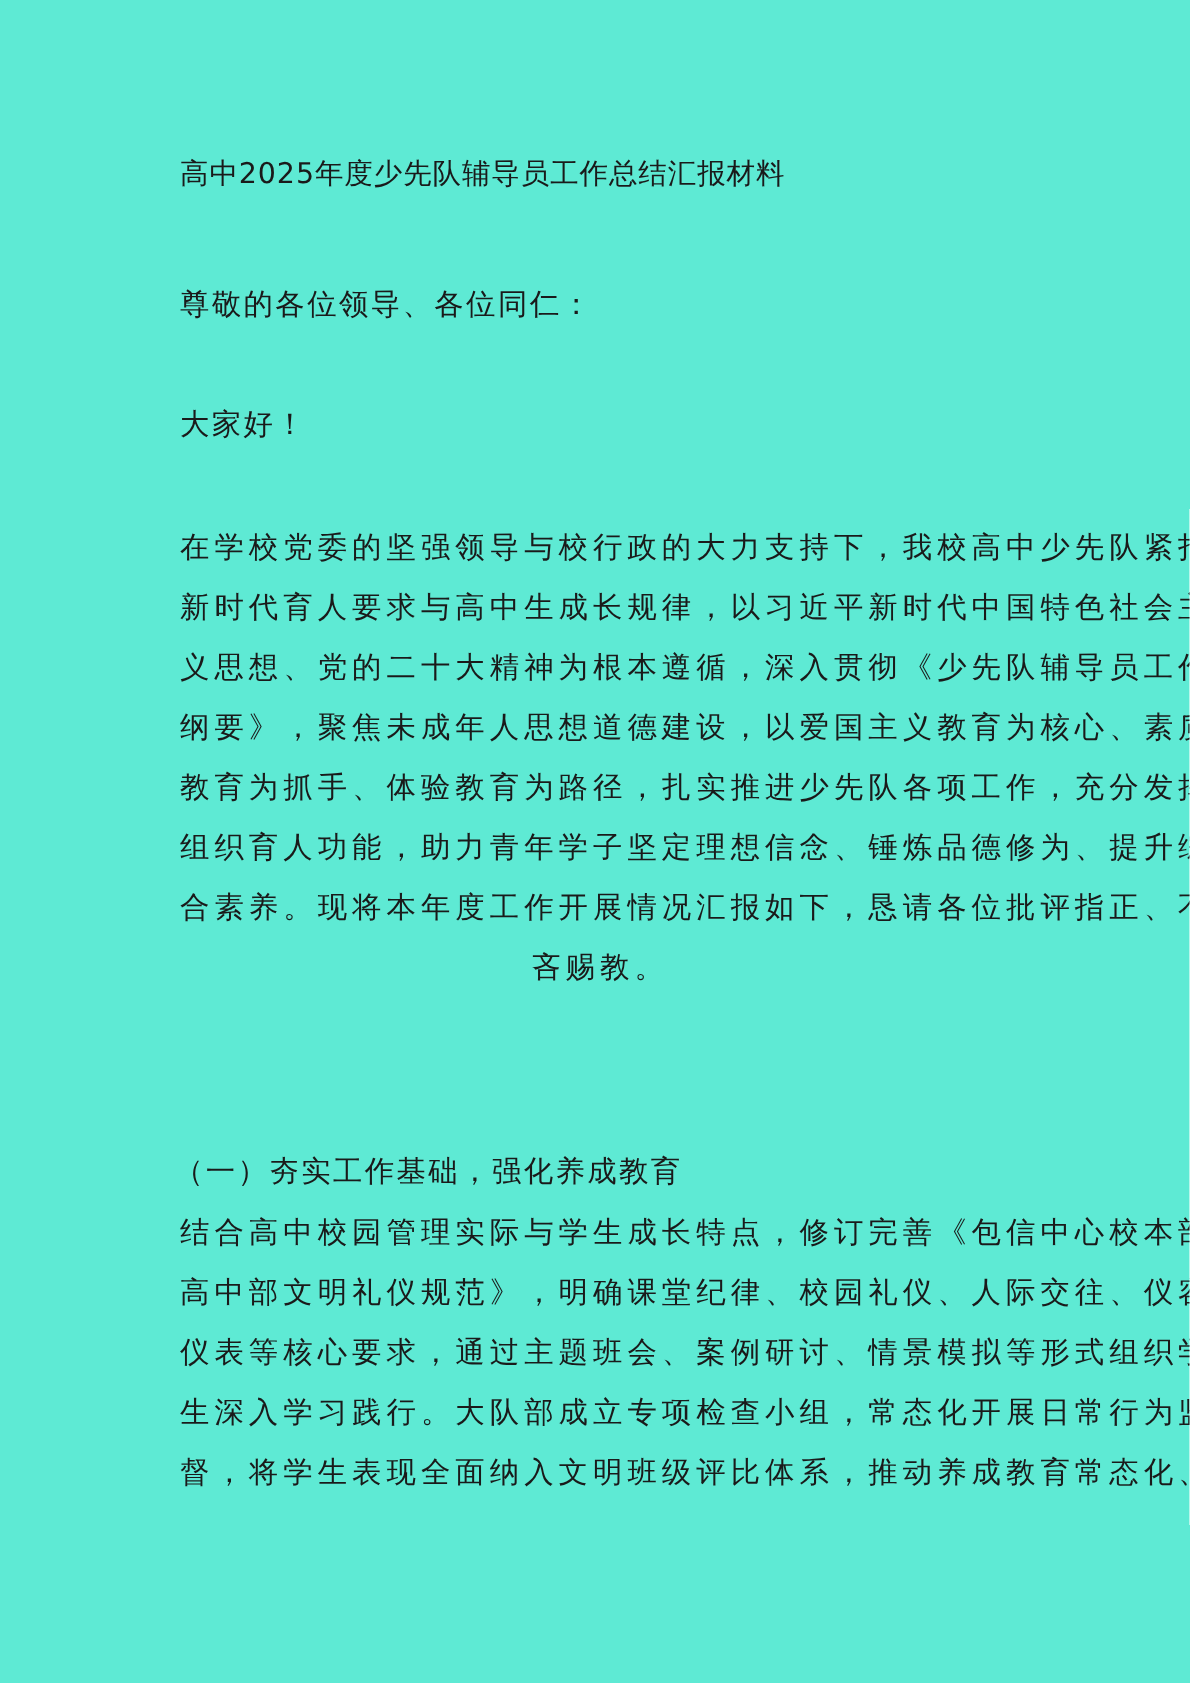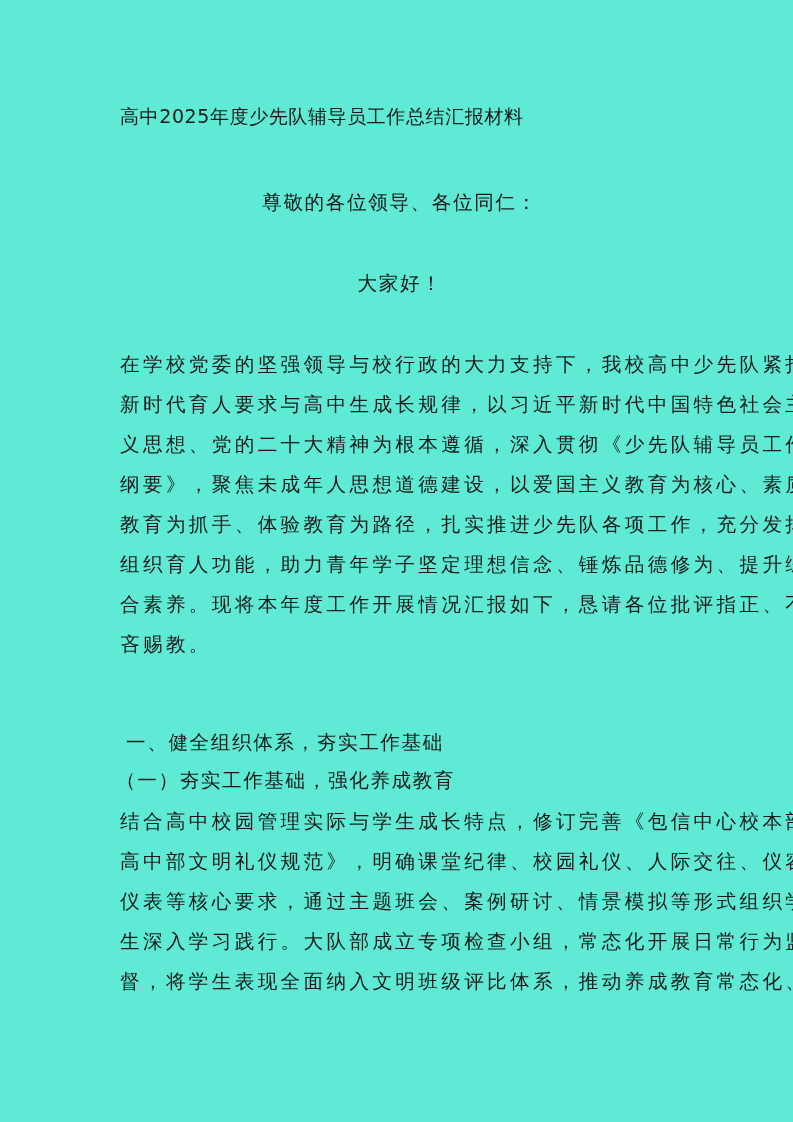--- a/index.html
+++ b/index.html
@@ -29,21 +29,21 @@
       font-size: 19.6px;
       line-height: 24px;
       white-space: nowrap;
       letter-spacing: 3.35px;
     }
     .title {
       font-family: "DejaVu Sans", "Liberation Sans", sans-serif;
       letter-spacing: 0.6px;
       font-size: 19px;
     }
-    .sans { font-family: "DejaVu Sans", "Liberation Sans", sans-serif; letter-spacing: 1.2px; text-align: center; }
+    .sans { font-family: "DejaVu Sans", "Liberation Sans", sans-serif; letter-spacing: 1.2px; }
     .h1 { left: 126px; letter-spacing: 1.6px; }
     .h2 { left: 116px; letter-spacing: 1.6px; }
   </style>
 </head>
 <body>
 
 <div class="page">
 
   <div class="line title" style="top:104px;">高中2025年度少先队辅导员工作总结汇报材料</div>
 
@@ -52,24 +52,23 @@
   <div class="line sans" style="top:272px; letter-spacing:1.6px;font-family:Liberation Serif, serif;">大家好！</div>
 
   <div>
     <div class="line" style="top:353px;">在学校党委的坚强领导与校行政的大力支持下，我校高中少先队紧扣</div>
     <div class="line" style="top:393px;">新时代育人要求与高中生成长规律，以习近平新时代中国特色社会主</div>
     <div class="line" style="top:433px;">义思想、党的二十大精神为根本遵循，深入贯彻《少先队辅导员工作</div>
     <div class="line" style="top:473px;">纲要》，聚焦未成年人思想道德建设，以爱国主义教育为核心、素质</div>
     <div class="line" style="top:513px;">教育为抓手、体验教育为路径，扎实推进少先队各项工作，充分发挥</div>
     <div class="line" style="top:553px;">组织育人功能，助力青年学子坚定理想信念、锤炼品德修为、提升综</div>
     <div class="line" style="top:593px;">合素养。现将本年度工作开展情况汇报如下，恳请各位批评指正、不</div>
-    <div class="line" style="top:633px;">吝赐教。</div>
+    <div class="line" style="top:633px;text-align:center;">吝赐教。</div>
   </div>
 
-  <div class="line h1" style="top:731px;">一、健全组织体系，夯实工作基础</div>
 
   <div class="line h2" style="top:769px;">（一）夯实工作基础，强化养成教育</div>
 
   <div>
     <div class="line" style="top:810px;">结合高中校园管理实际与学生成长特点，修订完善《包信中心校本部</div>
     <div class="line" style="top:850px;">高中部文明礼仪规范》，明确课堂纪律、校园礼仪、人际交往、仪容</div>
     <div class="line" style="top:890px;">仪表等核心要求，通过主题班会、案例研讨、情景模拟等形式组织学</div>
     <div class="line" style="top:930px;">生深入学习践行。大队部成立专项检查小组，常态化开展日常行为监</div>
     <div class="line" style="top:970px;">督，将学生表现全面纳入文明班级评比体系，推动养成教育常态化、</div>
   </div>

